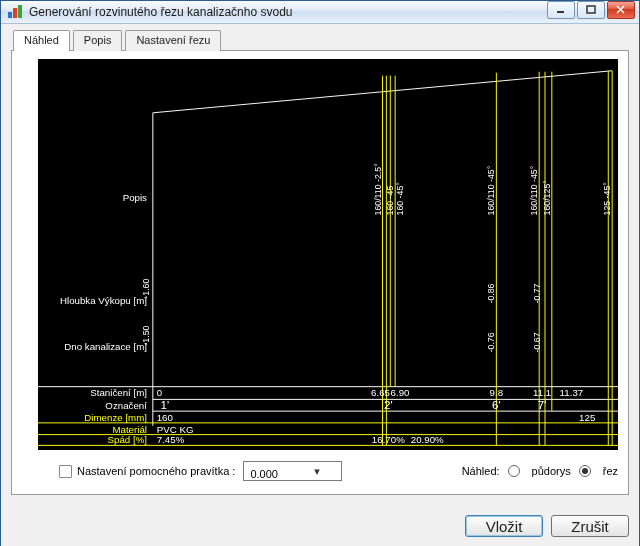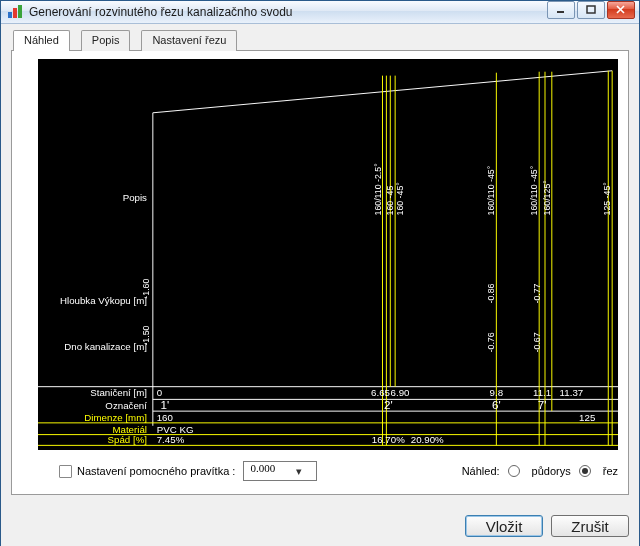--- a/index.html
+++ b/index.html
@@ -59,21 +59,21 @@
     flex: 1;
     padding: 6px 10px 10px 10px;
     display: flex;
     flex-direction: column;
     background: #f0f0f0;
   }
 
   
   .tabstrip {
     display: flex;
-    gap: 12px;
+    gap: 4px;
     height: 21px;
     padding-left: 2px;
     position: relative;
     z-index: 2;
   }
   .tab {
     padding: 3px 10px 2px 10px;
     border: 1px solid #9a9a9a;
     border-bottom: none;
     background: #f0f0f0;
@@ -126,26 +126,25 @@
     padding-left: 37px;
   }
   .checkbox .box {
     width: 13px; height: 13px;
     border: 1px solid #888;
     background: #fff;
     border-radius: 1px;
   }
   .combo {
     display: flex;
-    align-items: flex-start;
+    align-items: flex-end;
     border: 1px solid #7a7a7a;
     height: 20px;
-    width: 74px;
-    background: #fff;
-    font-family: Liberation Serif, serif;
+    width: 99px;
+    background: #fff;
   }
   .combo span {
     flex: 1;
     padding: 0 6px;
   }
   .combo .dd {
     width: 16px; height: 100%;
     display: flex; align-items: center; justify-content: center;
     color: #333;
   }

